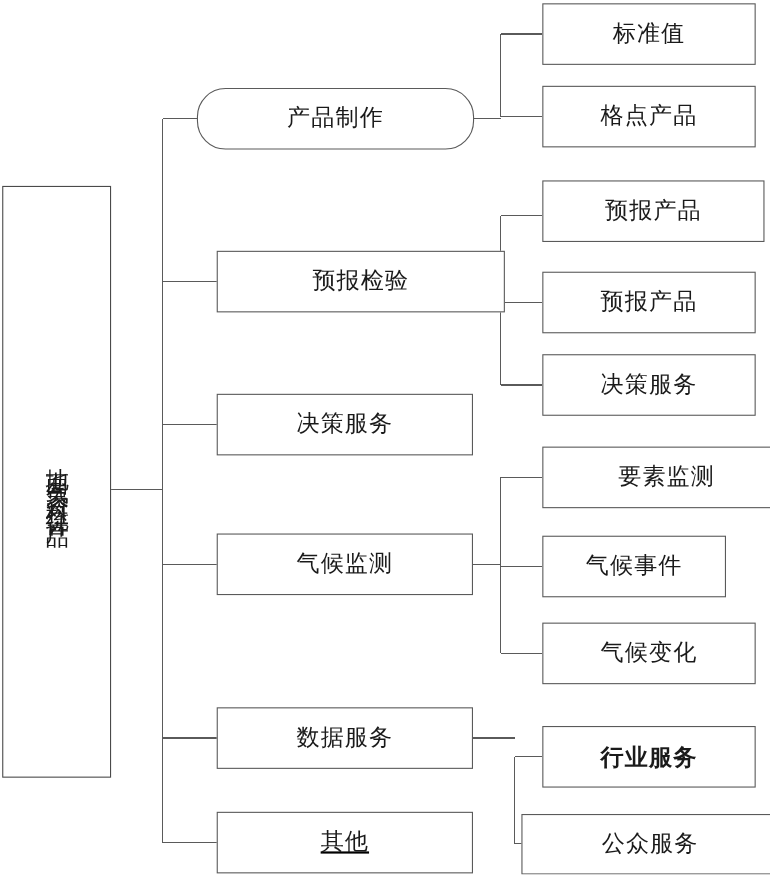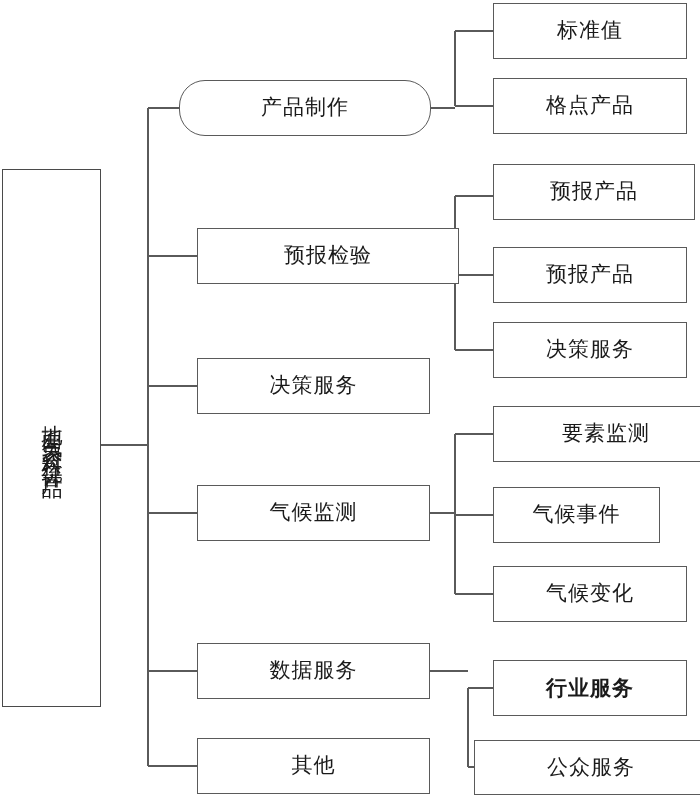--- a/index.html
+++ b/index.html
@@ -101,21 +101,21 @@
   </div>
   <div class="node-box" id="node-l2-3" style="left: 197px; top: 358px; width: 233px; height: 56px;">
     <span class="node-label">决策服务</span>
   </div>
   <div class="node-box" id="node-l2-4" style="left: 197px; top: 485px; width: 233px; height: 56px;">
     <span class="node-label">气候监测</span>
   </div>
   <div class="node-box" id="node-l2-5" style="left: 197px; top: 643px; width: 233px; height: 56px;">
     <span class="node-label">数据服务</span>
   </div>
-  <div class="node-box" id="node-l2-6" style="left: 197px; top: 738px; width: 233px; height: 56px;">
+  <div class="node-box" id="node-l2-6" style="left: 197px; top: 738px; width: 233px; height: 56px; text-decoration: underline;">
     <span class="node-label">其他</span>
   </div>
 
   <div class="node-box" id="node-l3-1" style="left: 493px; top: 3px; width: 194px; height: 56px;">
     <span class="node-label">标准值</span>
   </div>
   <div class="node-box" id="node-l3-2" style="left: 493px; top: 78px; width: 194px; height: 56px; text-align: center;">
     <span class="node-label">格点产品</span>
   </div>
   <div class="node-box" id="node-l3-3" style="left: 493px; top: 164px; width: 202px; height: 56px;">

